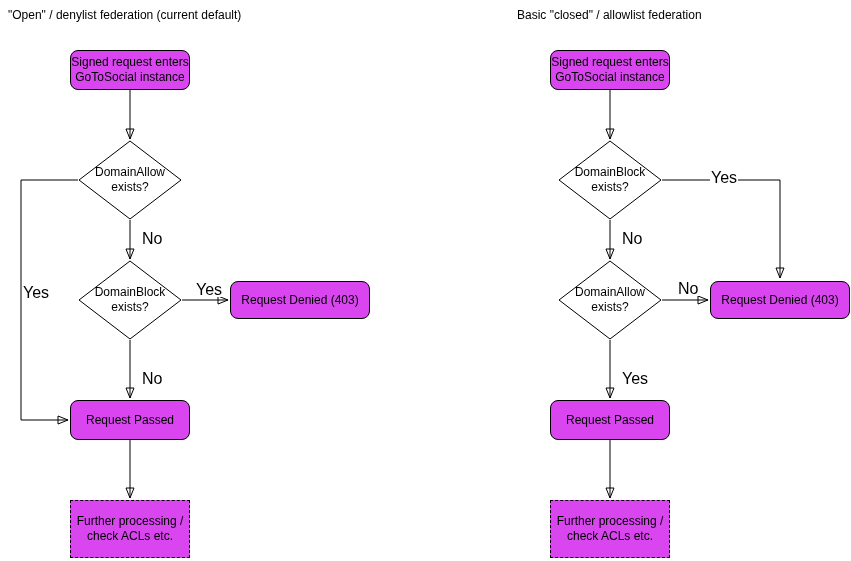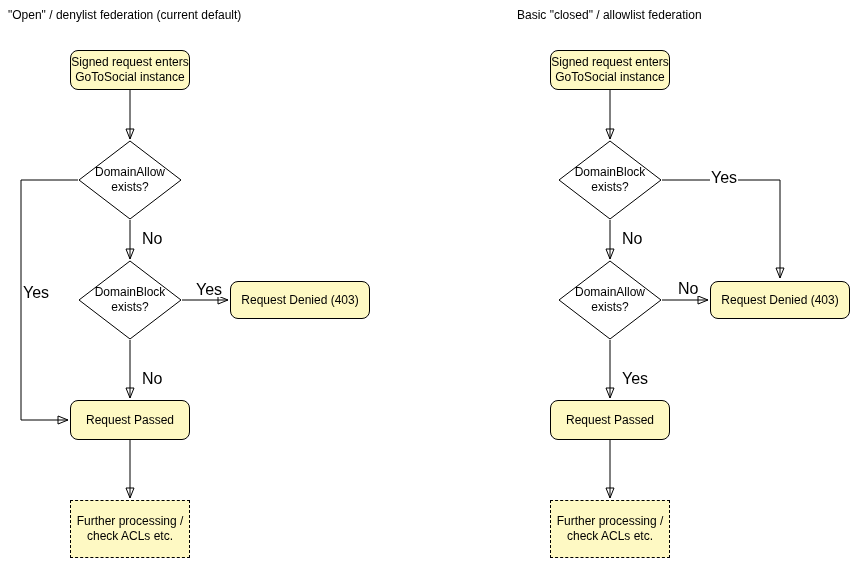--- a/index.html
+++ b/index.html
@@ -33,21 +33,21 @@
   .node {
     position: absolute;
     box-sizing: border-box;
     display: flex;
     align-items: center;
     justify-content: center;
     text-align: center;
     font-size: 12px;
     line-height: 15px;
     white-space: pre-line;
-    background: #fef9c3;
+    background: #d946ef;
   }
   .box {
     border: 1px solid #000000;
     border-radius: 8px;
   }
   .dashed-box {
     border: 1px dashed #000000;
     border-radius: 0;
   }
   .diamond {

